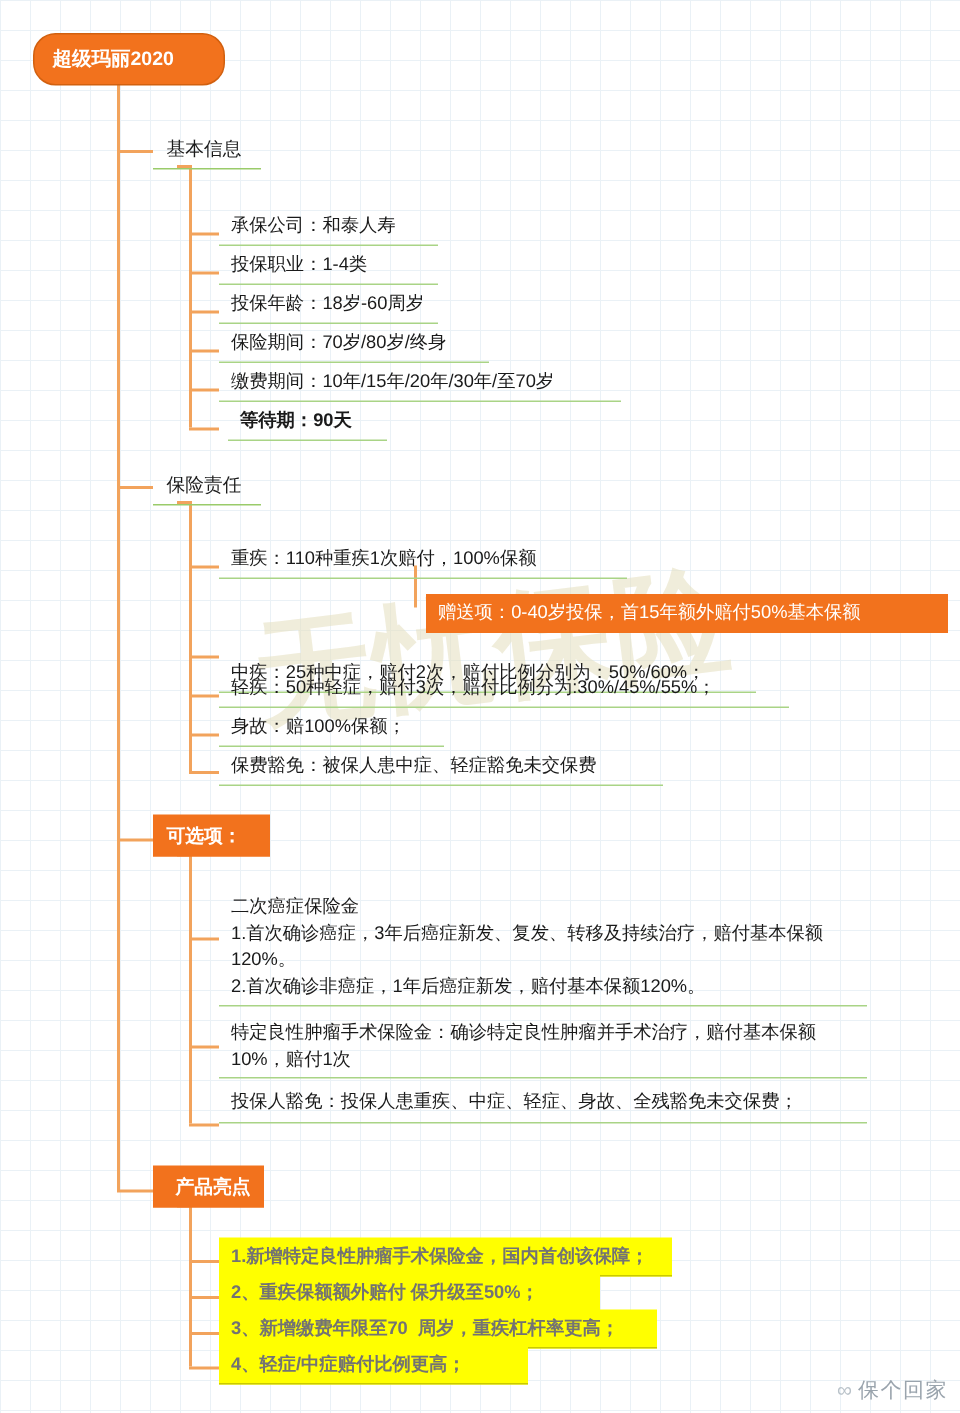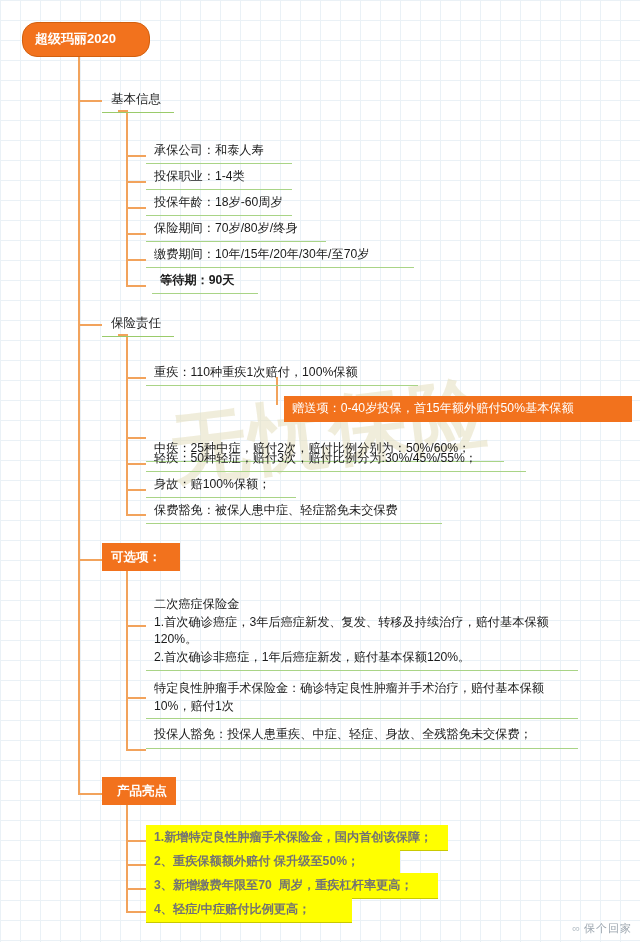--- a/index.html
+++ b/index.html
@@ -102,21 +102,21 @@
     position: absolute;
     background: #f2a35c;
   }
   .connector.h { height: 1.5px; }
   .connector.v { width: 1.5px; }
 
   #brand {
     position: absolute;
     right: 8px;
     bottom: 6px;
-    font-size: 11px;
+    font-size: 14px;
     color: #9aa4ad;
     letter-spacing: 1px;
   }
   #brand .dots {
     color: #b9c2c9;
     margin-right: 3px;
   }
 </style>
 </head>
 <body>

